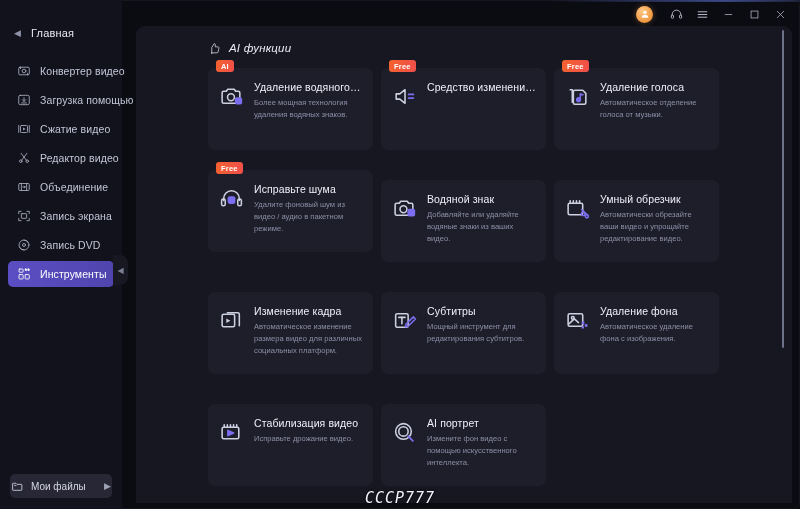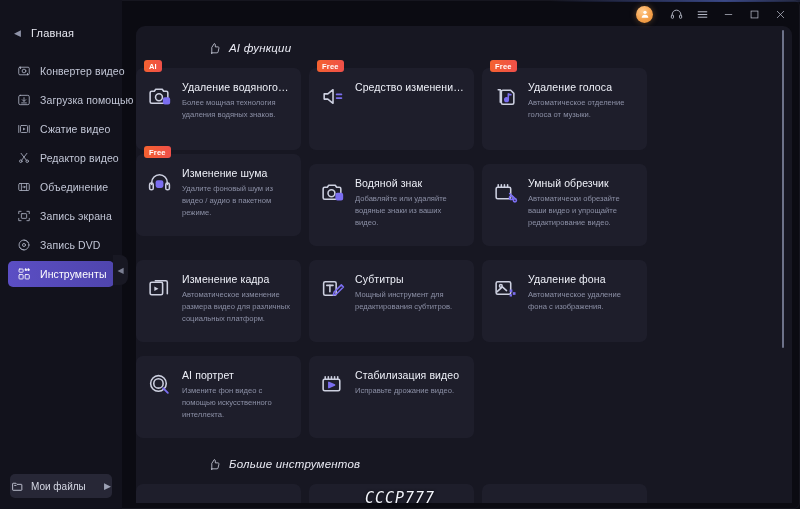--- a/index.html
+++ b/index.html
@@ -112,21 +112,22 @@
     display: flex; align-items: center; gap: 8px;
     padding-left: 72px; margin-bottom: 12px; height: 16px; font-style: italic;
   }
   .section-head .sico { color: #cfd2e0; display: flex; }
   .section-head .sico svg { width: 13px; height: 13px; }
   .section-head .stitle { color: #e9eaf3; font-size: 11.5px; letter-spacing: .2px; }
 
   .grid {
     display: grid;
     grid-template-columns: repeat(3, 165px);
-    gap: 4px 8px;
+    gap: 20px 8px;
+    padding-left: 72px;
   }
   .card {
     position: relative;
     height: 82px;
     background: #1e1e2b;
     border-radius: 7px;
     padding: 12px 10px 8px 10px;
     display: flex; gap: 9px;
     cursor: default;
   }
@@ -391,21 +392,21 @@
               <span class="badge">Free</span>
               <span class="cico">
                 <svg viewBox="0 0 24 24" fill="none" stroke="currentColor" stroke-width="1.5" stroke-linecap="round" stroke-linejoin="round">
                   <path d="M4.5 14v-2a7.5 7.5 0 0 1 15 0v2"></path>
                   <rect x="2.5" y="12.5" width="3.5" height="6.5" rx="1.6"></rect>
                   <rect x="18" y="12.5" width="3.5" height="6.5" rx="1.6"></rect>
                   <rect x="9" y="10.5" width="6" height="6" rx="1.3" fill="#7b6ef0" stroke="#7b6ef0"></rect>
                 </svg>
               </span>
               <span class="ctext">
-                <span class="ctitle" style="display:block">Изменение шума</span>
+                <span class="ctitle" style="display:block">Исправьте шума</span>
                 <span class="cdesc" style="display:block">Удалите фоновый шум из видео / аудио в пакетном режиме.</span>
               </span>
             </div>
             <div class="card row-offset">
               <span class="cico">
                 <svg viewBox="0 0 24 24" fill="none" stroke="currentColor" stroke-width="1.5" stroke-linecap="round" stroke-linejoin="round">
                   <path d="M3 8.5a1.5 1.5 0 0 1 1.5-1.5H7l1.4-2h6.2L16 7h2.5A1.5 1.5 0 0 1 20 8.5V17a1.5 1.5 0 0 1-1.5 1.5h-14A1.5 1.5 0 0 1 3 17z"></path>
                   <circle cx="11" cy="12.7" r="3.3"></circle>
                   <rect x="15.5" y="13" width="6" height="6" rx="1.2" fill="#7b6ef0" stroke="#7b6ef0"></rect>
                 </svg>
@@ -472,45 +473,45 @@
                 </svg>
               </span>
               <span class="ctext">
                 <span class="ctitle" style="display:block">Удаление фона</span>
                 <span class="cdesc" style="display:block">Автоматическое удаление фона с изображения.</span>
               </span>
             </div>
             <div class="card row-offset">
               <span class="cico">
                 <svg viewBox="0 0 24 24" fill="none" stroke="currentColor" stroke-width="1.5" stroke-linecap="round" stroke-linejoin="round">
-                  <circle cx="11" cy="11" r="7.5"></circle>
-                  <circle cx="11" cy="11" r="4.5"></circle>
-                  <line x1="15.5" y1="15.5" x2="20" y2="20" stroke="#7b6ef0" stroke-width="1.8"></line>
-                </svg>
-              </span>
-              <span class="ctext">
-                <span class="ctitle" style="display:block">AI портрет</span>
-                <span class="cdesc" style="display:block">Измените фон видео с помощью искусственного интеллекта.</span>
-              </span>
-            </div>
-            <div class="card row-offset">
-              <span class="cico">
-                <svg viewBox="0 0 24 24" fill="none" stroke="currentColor" stroke-width="1.5" stroke-linecap="round" stroke-linejoin="round">
                   <rect x="3" y="7" width="16" height="11" rx="1.5"></rect>
                   <line x1="5" y1="4.5" x2="5" y2="7"></line>
                   <line x1="8" y1="4.5" x2="8" y2="7"></line>
                   <line x1="11" y1="4.5" x2="11" y2="7"></line>
                   <line x1="14" y1="4.5" x2="14" y2="7"></line>
                   <line x1="17" y1="4.5" x2="17" y2="7"></line>
                   <polygon points="8.5,10 8.5,15 14,12.5" fill="#7b6ef0" stroke="#7b6ef0"></polygon>
                 </svg>
               </span>
               <span class="ctext">
                 <span class="ctitle" style="display:block">Стабилизация видео</span>
                 <span class="cdesc" style="display:block">Исправьте дрожание видео.</span>
+              </span>
+            </div>
+            <div class="card row-offset">
+              <span class="cico">
+                <svg viewBox="0 0 24 24" fill="none" stroke="currentColor" stroke-width="1.5" stroke-linecap="round" stroke-linejoin="round">
+                  <circle cx="11" cy="11" r="7.5"></circle>
+                  <circle cx="11" cy="11" r="4.5"></circle>
+                  <line x1="15.5" y1="15.5" x2="20" y2="20" stroke="#7b6ef0" stroke-width="1.8"></line>
+                </svg>
+              </span>
+              <span class="ctext">
+                <span class="ctitle" style="display:block">AI портрет</span>
+                <span class="cdesc" style="display:block">Измените фон видео с помощью искусственного интеллекта.</span>
               </span>
             </div>
           </div>
           <div class="section-head sec2">
             <span class="sico">
               <svg viewBox="0 0 24 24" fill="none" stroke="currentColor" stroke-width="1.5" stroke-linecap="round" stroke-linejoin="round">
                 <path d="M7 21V10l4.5-7c1.2 0 2 .9 2 2v4h4.8c1.3 0 2.2 1.1 1.9 2.3l-1.6 7A2 2 0 0 1 16.6 20H7z"></path>
               </svg>
             </span>
             <span class="stitle">Больше инструментов</span>

